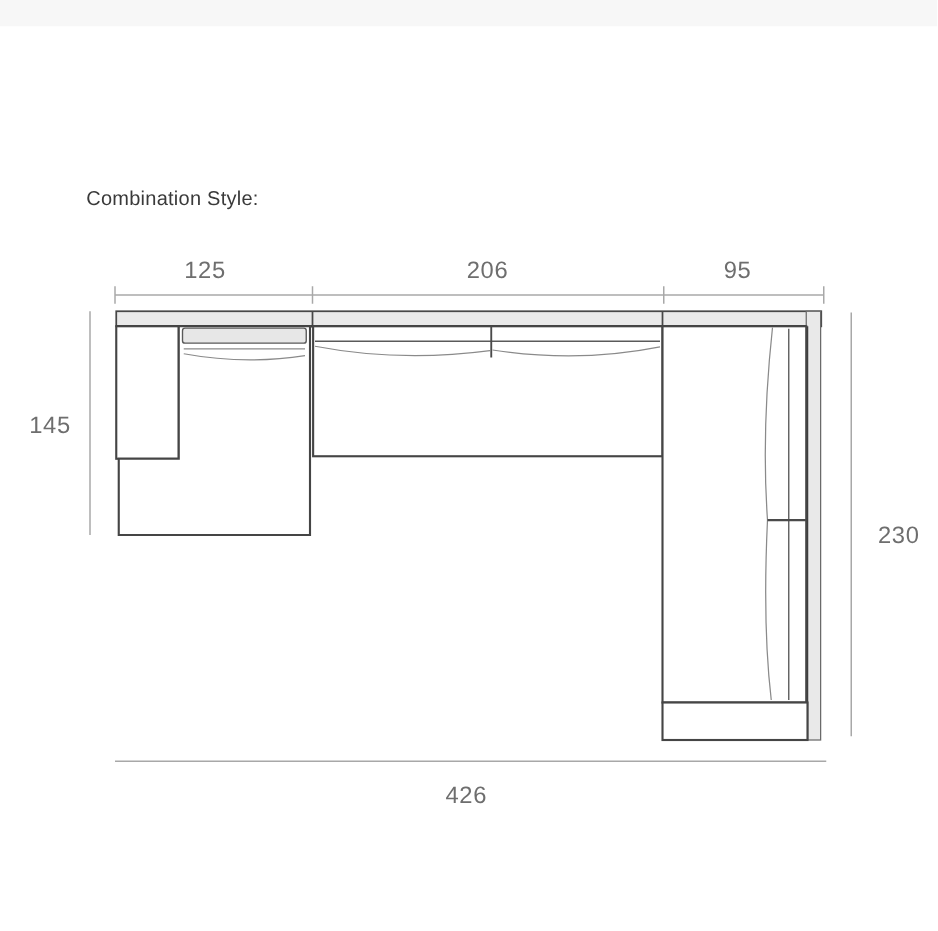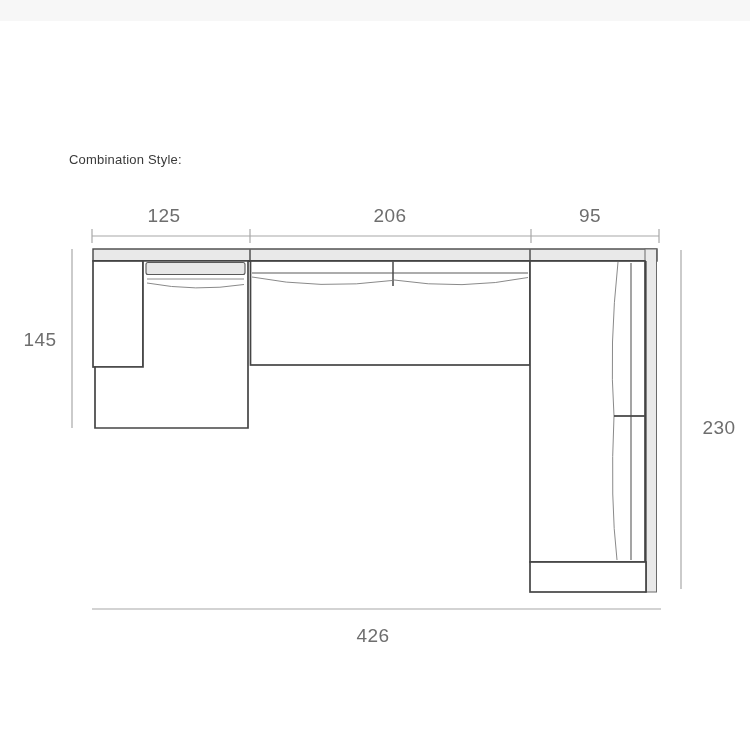--- a/index.html
+++ b/index.html
@@ -19,21 +19,21 @@
     position: absolute;
     left: 0; top: 0;
     width: 750px;
     height: 21px;
     background: #f7f7f7;
   }
   .section-heading {
     position: absolute;
     left: 69px;
     top: 151px;
-    font-size: 13px;
+    font-size: 16px;
     line-height: 17px;
     color: #3a3a3a;
     letter-spacing: 0.2px;
   }
   .drawing-svg {
     position: absolute;
     left: 0; top: 0;
     width: 750px;
     height: 745px;
   }

